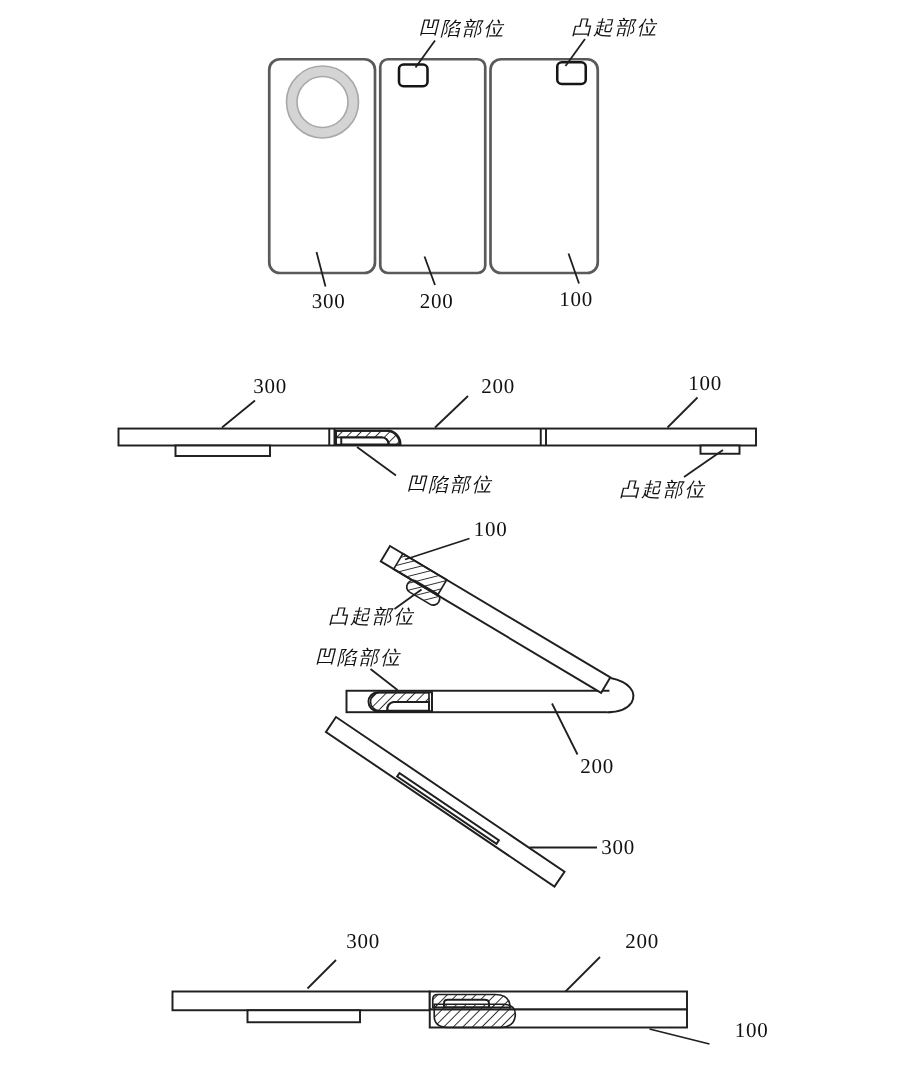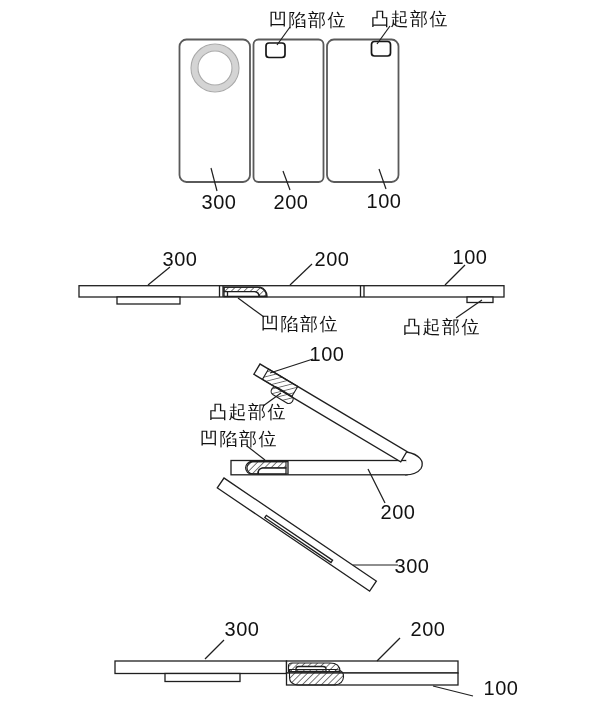--- a/index.html
+++ b/index.html
@@ -13,22 +13,22 @@
   .canvas{
     position:relative;width:600px;height:720px;background:var(--bg);
     overflow:hidden;
     font-family:"DejaVu Serif","Liberation Serif",serif;
   }
   .canvas svg{position:absolute;left:0;top:0;}
   .lbl{
     position:absolute;transform:translate(-50%,-50%);
     white-space:nowrap;color:#111;line-height:1;
   }
-  .num{font-family:Liberation Sans, sans-serif;font-size:20px;letter-spacing:.5px;}
-  .cjk{font-family:"DejaVu Serif","Liberation Serif",serif;font-size:18px;letter-spacing:1.5px;}
+  .num{font-family:Liberation Serif, serif;font-size:14px;letter-spacing:.5px;}
+  .cjk{font-family:"DejaVu Serif","Liberation Serif",serif;font-size:13px;letter-spacing:1.5px;font-style:italic;}
   
   .ln{stroke:var(--line);stroke-width:1.3;fill:none;}
   .wh{stroke:var(--line);stroke-width:1.3;fill:#fff;}
   .ht{stroke:var(--line);stroke-width:1.1;fill:url(#hatch);}
   .ld{stroke:var(--line);stroke-width:1.2;fill:none;}
   .pnl{stroke:var(--panel);stroke-width:1.8;fill:#fff;}
   .blk{stroke:#161616;stroke-width:1.7;fill:#fff;}
 </style>
 </head>
 <body>

